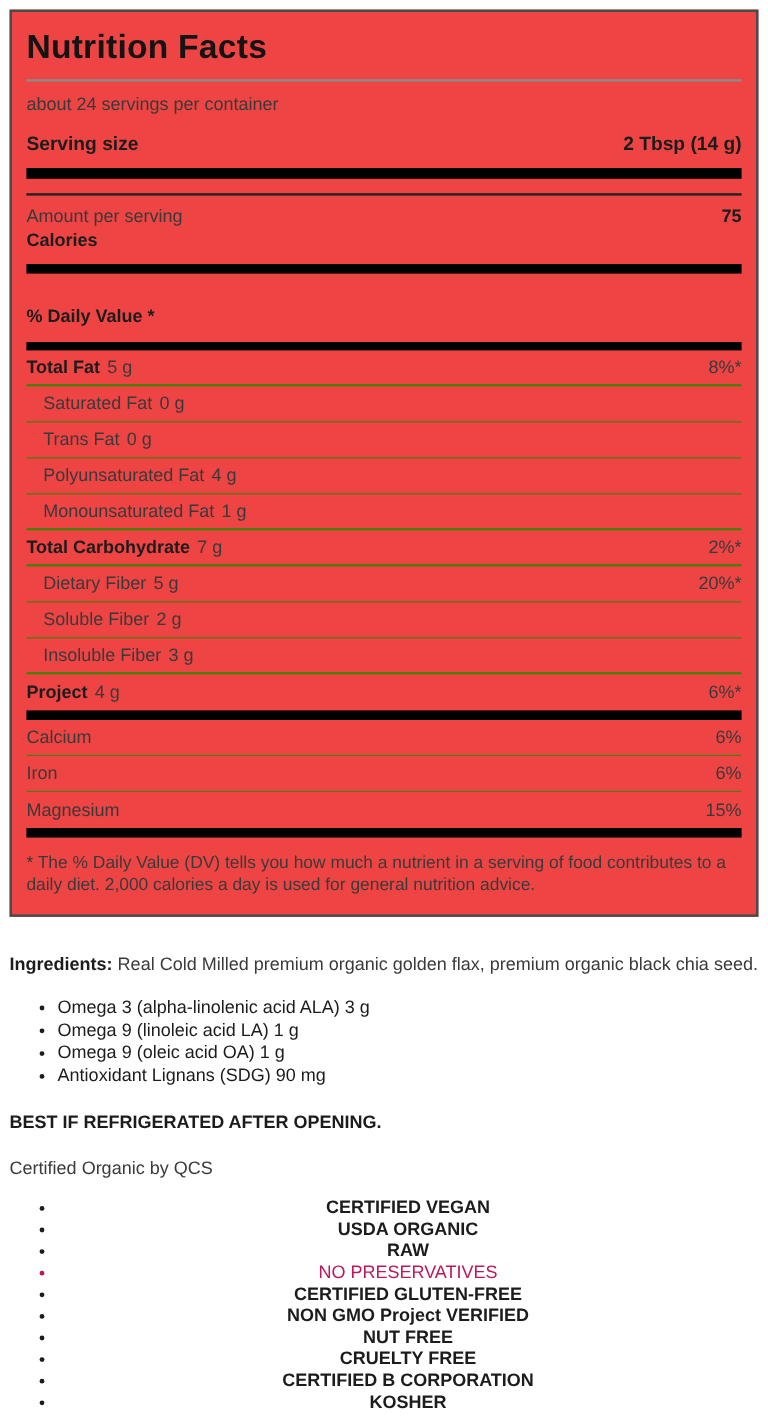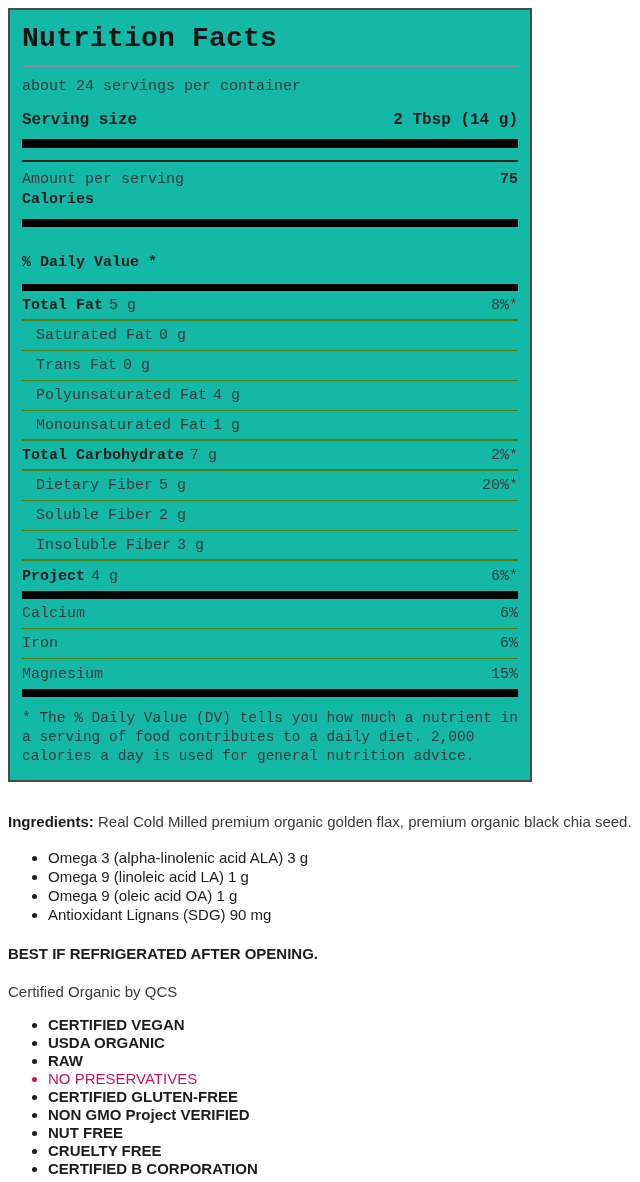--- a/index.html
+++ b/index.html
@@ -9,24 +9,23 @@
     background: #ffffff;
     font-family: "Liberation Sans", sans-serif;
     color: #333;
     overflow: hidden;
   }
   .page { padding: 8px; }
 
   
   .label-box {
     border: 2px solid #4a4a4a;
-    background: #14b8a6;
+    background: #ef4444;
     padding: 0 12px;
-    width: 524px;
-    font-family: Liberation Mono, monospace;
+    width: 624px;
   }
   .nf-title {
     font-size: 28px;
     font-weight: bold;
     color: #141414;
     padding: 13px 0 11px 0;
     letter-spacing: 0.2px;
   }
   .title-rule { border-top: 2px solid #8a8a8a; }
   .servings-row {
@@ -122,20 +121,21 @@
   .qcs-line, .origin-line {
     margin-top: 21px;
     font-size: 15px;
     color: #3a3a3a;
   }
   ul.cert-list li {
     font-size: 15px;
     line-height: 18px;
     font-weight: bold;
     color: #1c1c1c;
+    text-align: center;
   }
   ul.cert-list li.plain {
     font-weight: normal;
     color: #be185d;
   }
 </style>
 </head>
 <body>
 
 <div class="page">

